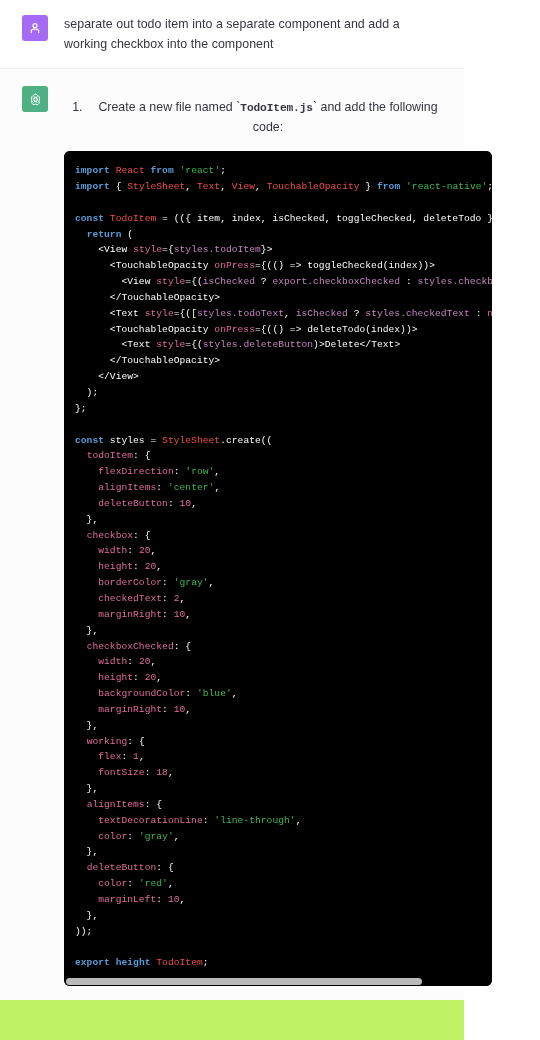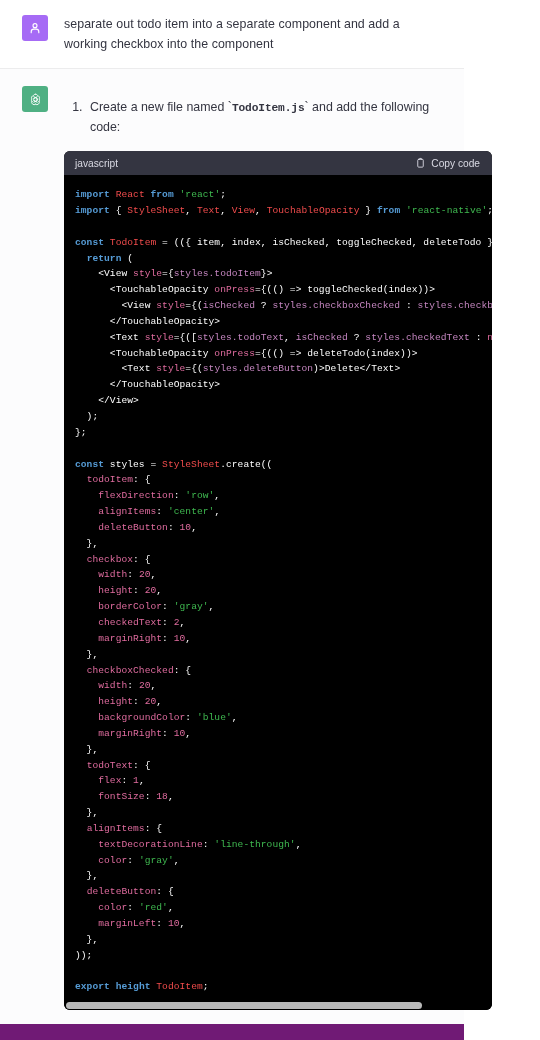--- a/index.html
+++ b/index.html
@@ -5,21 +5,21 @@
   * { box-sizing: border-box; margin: 0; padding: 0; }
 
   html, body {
     width: 540px;
     height: 1040px;
     background: #ffffff;
     font-family: "Liberation Sans", sans-serif;
     overflow: hidden;
   }
 
-  .chat { width: 464px; height: 1040px; background: #701a75; }
+  .chat { width: 464px; height: 1040px; background: #bef264; }
 
   
   .msg {
     display: flex;
     padding: 14px 18px 14px 22px;
     background: #ffffff;
   }
   .msg.assistant {
     background: #fcfcfd;
     border-top: 1px solid #ececed;
@@ -48,20 +48,21 @@
     line-height: 1.63;
     color: #343541;
     letter-spacing: 0.005em;
   }
 
   
   ol.steps {
     margin: 13px 0 0 0;
     padding-left: 22px;
     list-style-position: outside;
+    text-align: center;
   }
   ol.steps li {
     font-size: 12.4px;
     line-height: 1.6;
     color: #343541;
     padding-left: 4px;
   }
   code.inline {
     font-family: "Liberation Mono", "DejaVu Sans Mono", monospace;
     font-size: 11.2px;
@@ -173,40 +174,30 @@
 
     <div class="body">
 
 
       <ol class="steps">
         <li><span>Create a new file named </span>`<code class="inline">TodoItem.js</code>`<span> and add the following code:</span></li>
       </ol>
 
       <div class="codeblock">
 
-        <div class="code-header">
-          <span class="code-lang">javascript</span>
-          <span class="copy-btn">
-            <svg width="11" height="12" viewBox="0 0 24 24" fill="none" stroke="#d9d9e3" stroke-width="2" stroke-linecap="round" stroke-linejoin="round">
-              <rect x="6" y="4" width="12" height="17" rx="2"></rect>
-              <path d="M9.5 4V3a1 1 0 0 1 1-1h3a1 1 0 0 1 1 1v1"></path>
-            </svg>
-            <span>Copy code</span>
-          </span>
-        </div>
 
         <div class="code-body">
           <pre class="code"><span class="k">import</span> <span class="cls">React</span> <span class="k">from</span> <span class="str">'react'</span>;
 <span class="k">import</span> { <span class="cls">StyleSheet</span>, <span class="cls">Text</span>, <span class="cls">View</span>, <span class="cls">TouchableOpacity</span> } <span class="k">from</span> <span class="str">'react-native'</span>;
 
 <span class="k">const</span> <span class="cls">TodoItem</span> = (({ item, index, isChecked, toggleChecked, deleteTodo }) =&gt;
   <span class="k">return</span> (
     &lt;<span class="plain">View</span> <span class="attr">style</span>=<span class="plain">{</span><span class="prop">styles.todoItem</span><span class="plain">}</span>&gt;
       &lt;<span class="plain">TouchableOpacity</span> <span class="attr">onPress</span>=<span class="plain">{(() =&gt; toggleChecked(index))</span>&gt;
-        &lt;<span class="plain">View</span> <span class="attr">style</span>=<span class="plain">{(</span><span class="prop">isChecked</span> <span class="plain">?</span> <span class="prop">styles.checkboxChecked</span> <span class="plain">:</span> <span class="prop">styles.checkbox</span>&gt;&lt;
+        &lt;<span class="plain">View</span> <span class="attr">style</span>=<span class="plain">{(</span><span class="prop">isChecked</span> <span class="plain">?</span> <span class="prop">export.checkboxChecked</span> <span class="plain">:</span> <span class="prop">styles.checkbox</span>&gt;&lt;
       &lt;/<span class="plain">TouchableOpacity</span>&gt;
       &lt;<span class="plain">Text</span> <span class="attr">style</span>=<span class="plain">{([</span><span class="prop">styles.todoText</span><span class="plain">,</span> <span class="prop">isChecked</span> <span class="plain">?</span> <span class="prop">styles.checkedText</span> <span class="plain">:</span> <span class="num">null</span>
       &lt;<span class="plain">TouchableOpacity</span> <span class="attr">onPress</span>=<span class="plain">{(() =&gt; deleteTodo(index))</span>&gt;
         &lt;<span class="plain">Text</span> <span class="attr">style</span>=<span class="plain">{(</span><span class="prop">styles.deleteButton</span><span class="plain">)</span>&gt;Delete&lt;/<span class="plain">Text</span>&gt;
       &lt;/<span class="plain">TouchableOpacity</span>&gt;
     &lt;/<span class="plain">View</span>&gt;
   );
 };
 
 <span class="k">const</span> styles = <span class="cls">StyleSheet</span>.<span class="plain">create</span>((
@@ -221,21 +212,21 @@
     <span class="attr">borderColor</span>: <span class="str">'gray'</span>,
     <span class="attr">checkedText</span>: <span class="num">2</span>,
     <span class="attr">marginRight</span>: <span class="num">10</span>,
   },
   <span class="attr">checkboxChecked</span>: {
     <span class="attr">width</span>: <span class="num">20</span>,
     <span class="attr">height</span>: <span class="num">20</span>,
     <span class="attr">backgroundColor</span>: <span class="str">'blue'</span>,
     <span class="attr">marginRight</span>: <span class="num">10</span>,
   },
-  <span class="attr">todoText</span>: {
+  <span class="attr">working</span>: {
     <span class="attr">flex</span>: <span class="num">1</span>,
     <span class="attr">fontSize</span>: <span class="num">18</span>,
   },
   <span class="attr">alignItems</span>: {
     <span class="attr">textDecorationLine</span>: <span class="str">'line-through'</span>,
     <span class="attr">color</span>: <span class="str">'gray'</span>,
   },
   <span class="attr">deleteButton</span>: {
     <span class="attr">color</span>: <span class="str">'red'</span>,
     <span class="attr">marginLeft</span>: <span class="num">10</span>,

